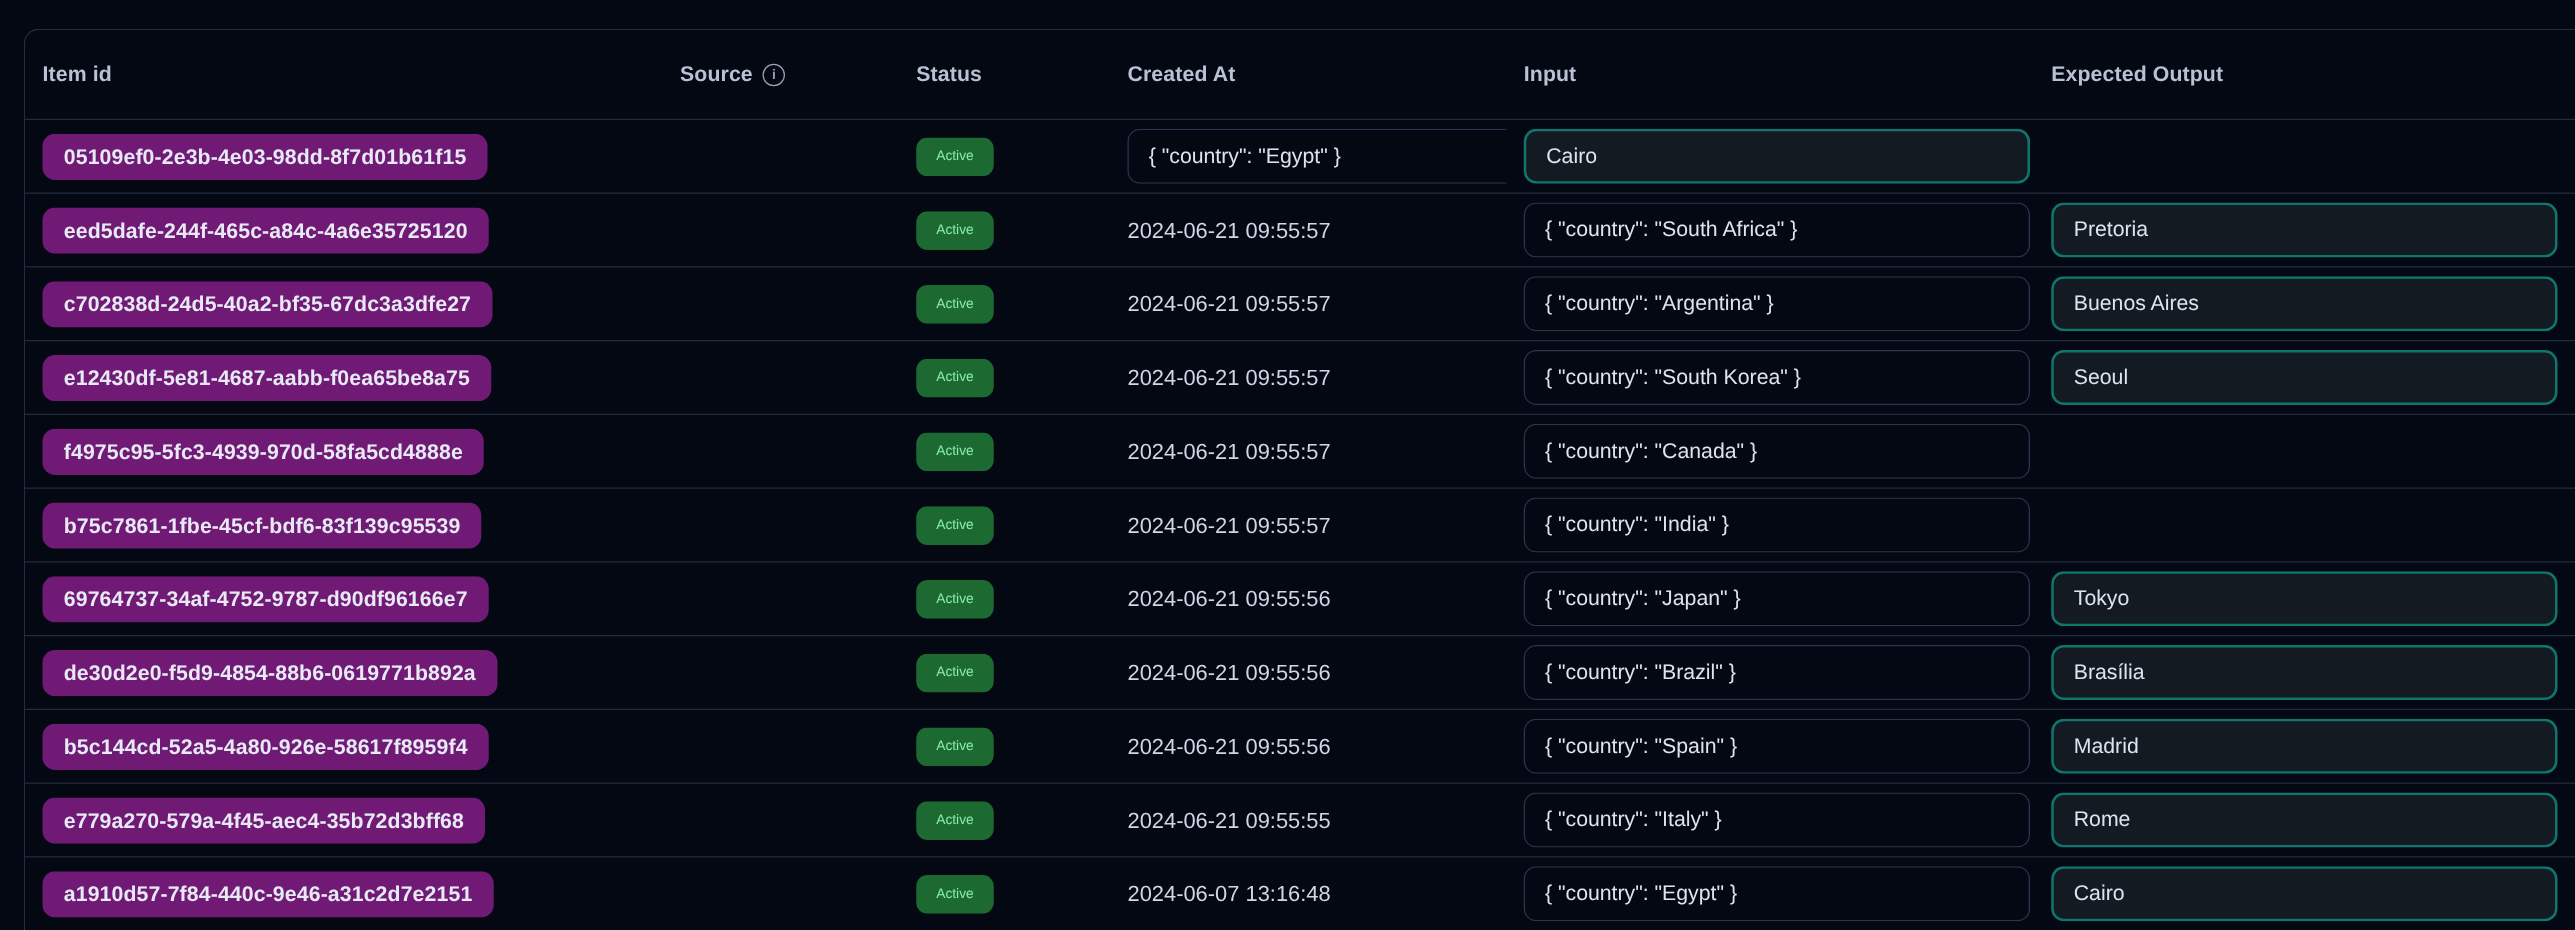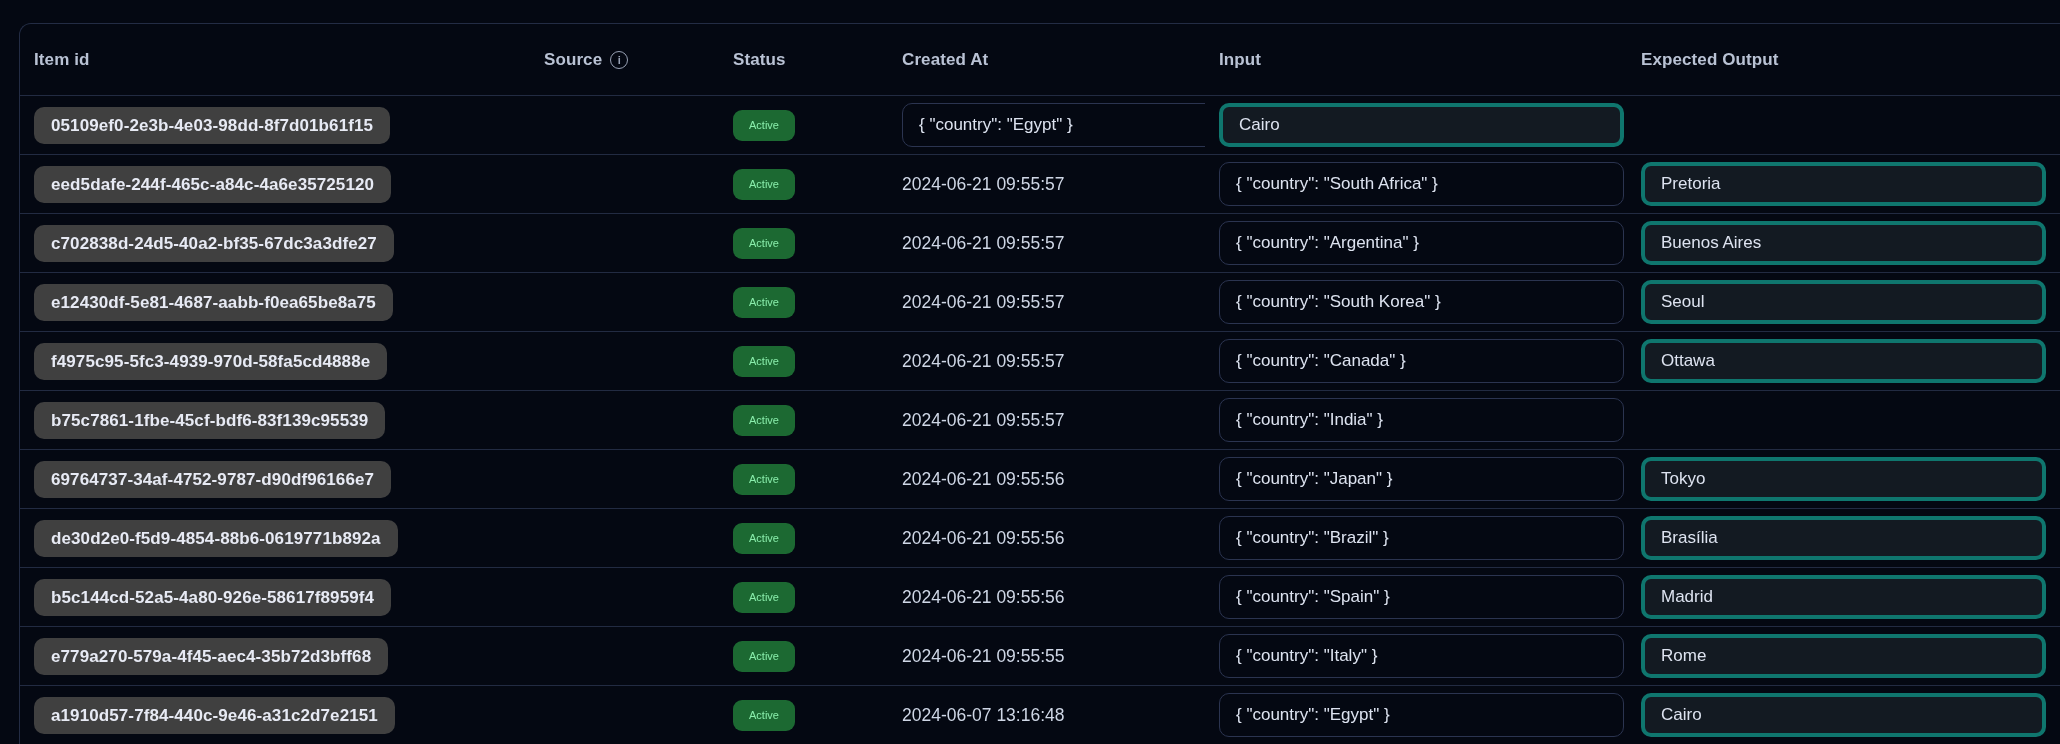--- a/index.html
+++ b/index.html
@@ -40,21 +40,21 @@
     gap: 8px;
     white-space: nowrap;
   }
   .td {
     padding-left: 14px;
     white-space: nowrap;
     overflow: hidden;
   }
   .pill {
     display: inline-block;
-    background: #404040;
+    background: #701a75;
     color: #e7eaf4;
     font-size: 17px;
     font-weight: 700;
     letter-spacing: 0.1px;
     padding: 10px 17px;
     border-radius: 10px;
     line-height: 1;
   }
   .badge {
     display: inline-block;
@@ -81,21 +81,21 @@
     font-size: 17px;
     color: #dde3f0;
     white-space: nowrap;
     overflow: hidden;
   }
   .input-box {
     border: 1px solid #2b3450;
     background: transparent;
   }
   .output-box {
-    border: 4px solid #0f766e;
+    border: 2px solid #0f766e;
     background: #131a22;
   }
   .info-icon {
     box-sizing: border-box;
     display: inline-flex;
     width: 18px;
     height: 18px;
     border: 1.5px solid #98a1b4;
     border-radius: 50%;
     align-items: center;
@@ -219,23 +219,20 @@
     </div>
     <div class="td"></div>
     <div class="td">
       <span class="badge">Active</span>
     </div>
     <div class="td created">2024-06-21 09:55:57</div>
     <div class="td">
       <div class="box input-box">{ "country": "Canada" }</div>
     </div>
     <div class="td">
-      <div class="box output-box">Ottawa</div>
-    </div>
-    <div class="td">
       
     </div>
   </div>
 
   <div class="tr">
     <div class="td">
       <span class="pill">b75c7861-1fbe-45cf-bdf6-83f139c95539</span>
     </div>
     <div class="td"></div>
     <div class="td">

